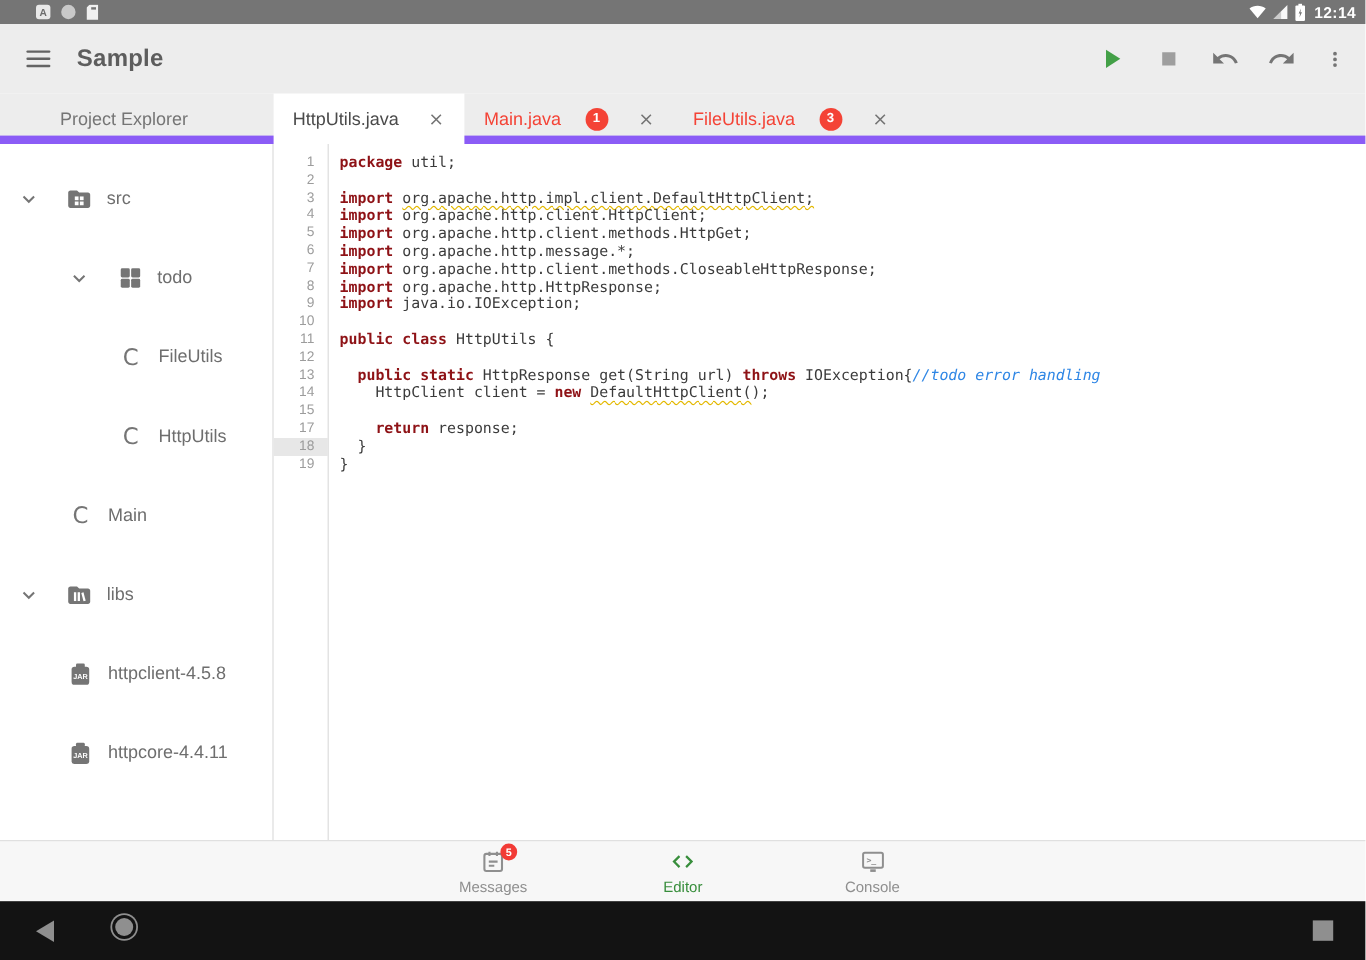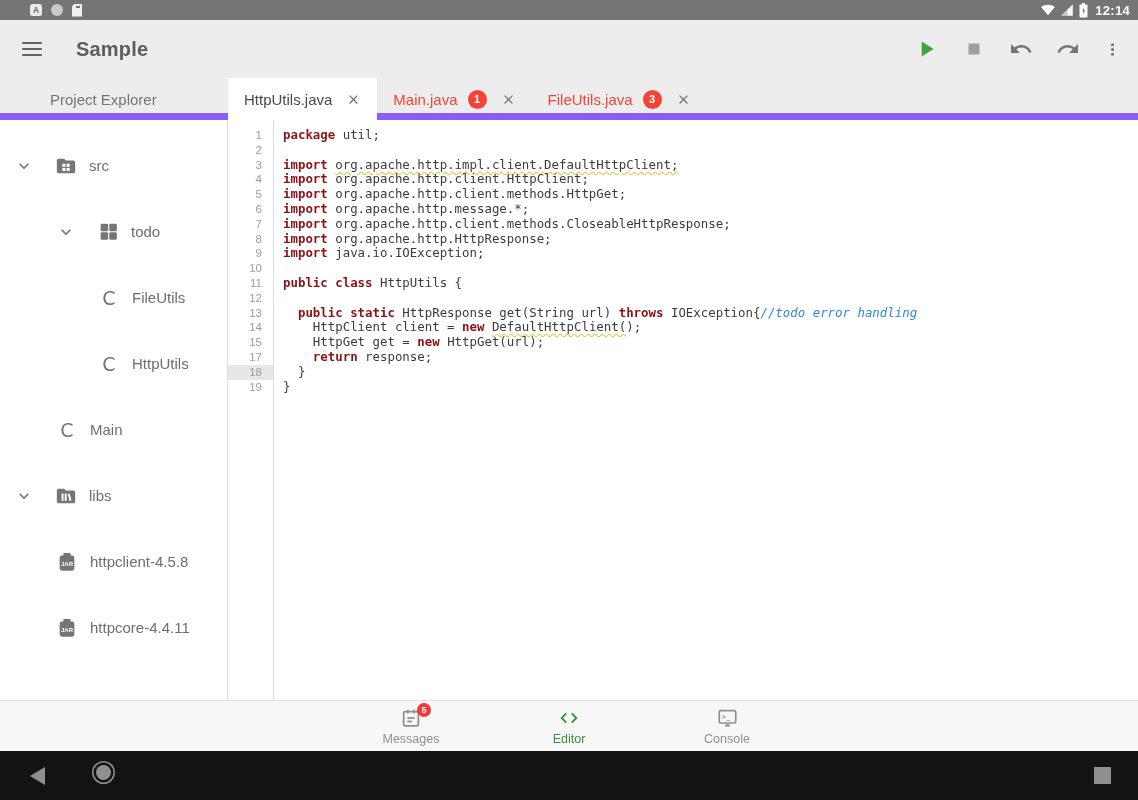--- a/index.html
+++ b/index.html
@@ -29,34 +29,34 @@
     background:#757575;}
   .sb-right{display:flex;align-items:center;gap:5px;}
   .sb-time{font-size:13px;font-weight:bold;letter-spacing:.3px;margin-left:2px;}
   
   .toolbar{
     position:absolute;top:20px;left:0;width:1138px;height:58px;background:#ededed;
     display:flex;align-items:center;box-sizing:border-box;padding:0 16px 0 22px;
   }
   .hamburger{width:20px;height:14px;display:flex;flex-direction:column;justify-content:space-between;cursor:pointer;}
   .hamburger span{display:block;height:2.4px;background:#646464;border-radius:1px;}
-  .app-title{font-size:20px;font-weight:bold;color:#5d5d5d;margin-left:34px;letter-spacing:.2px;}
+  .app-title{font-size:20px;font-weight:bold;color:#5d5d5d;margin-left:22px;letter-spacing:.2px;}
   .toolbar-actions{margin-left:auto;display:flex;align-items:center;gap:23px;}
   .tb-icon{display:flex;align-items:center;justify-content:center;cursor:pointer;}
   
   .tab-row{
     position:absolute;top:78px;left:0;width:1138px;height:42px;background:#ededed;
     border-bottom:7px solid #8b5cf6;box-sizing:border-box;display:flex;align-items:stretch;
   }
   .panel-label{
     position:absolute;left:50px;top:0;height:42px;display:flex;align-items:center;
     font-size:15px;color:#757575;
   }
   .tabs{position:absolute;left:228px;top:0;height:42px;display:flex;}
-  .tab{display:flex;align-items:center;padding:3px 16px;gap:14px;cursor:pointer;}
+  .tab{display:flex;align-items:center;padding:3px 16px;gap:24px;cursor:pointer;}
   .tab.active{background:#ffffff;}
   .tab-label{font-size:15px;color:#4a4a4a;}
   .tab.err .tab-label{color:#f44336;}
   .tab-badge{
     width:19px;height:19px;border-radius:50%;background:#f44336;color:#fff;
     font-size:11px;font-weight:bold;display:flex;align-items:center;justify-content:center;
     margin-left:-4px;
   }
   .tab-close{display:flex;align-items:center;cursor:pointer;}
   
@@ -364,21 +364,20 @@
       <div class="code-row">
         <span class="ln">13</span>
         <span class="code"><span class="seg-p">  </span><span class="seg-k">public static</span><span class="seg-p"> HttpResponse get(String url) </span><span class="seg-k">throws</span><span class="seg-p"> IOException{</span><span class="seg-c">//todo error handling</span></span>
       </div>
       <div class="code-row">
         <span class="ln">14</span>
         <span class="code"><span class="seg-p">    HttpClient client = </span><span class="seg-k">new</span><span class="seg-p"> </span><span class="seg-w">DefaultHttpClient(</span><span class="seg-p">);</span></span>
       </div>
       <div class="code-row">
         <span class="ln">15</span>
-        <span class="code"><span class="seg-p">    HttpGet get = </span><span class="seg-k">new</span><span class="seg-p"> HttpGet(url);</span></span>
       </div>
       <div class="code-row">
         <span class="ln">17</span>
         <span class="code"><span class="seg-p">    </span><span class="seg-k">return</span><span class="seg-p"> response;</span></span>
       </div>
       <div class="code-row active">
         <span class="ln">18</span>
         <span class="code"><span class="seg-p">  }</span></span>
       </div>
       <div class="code-row">

